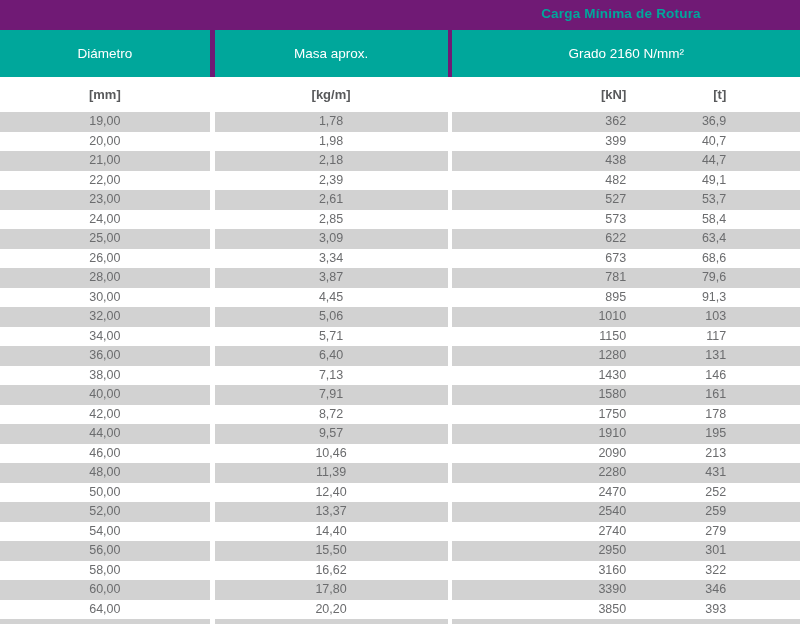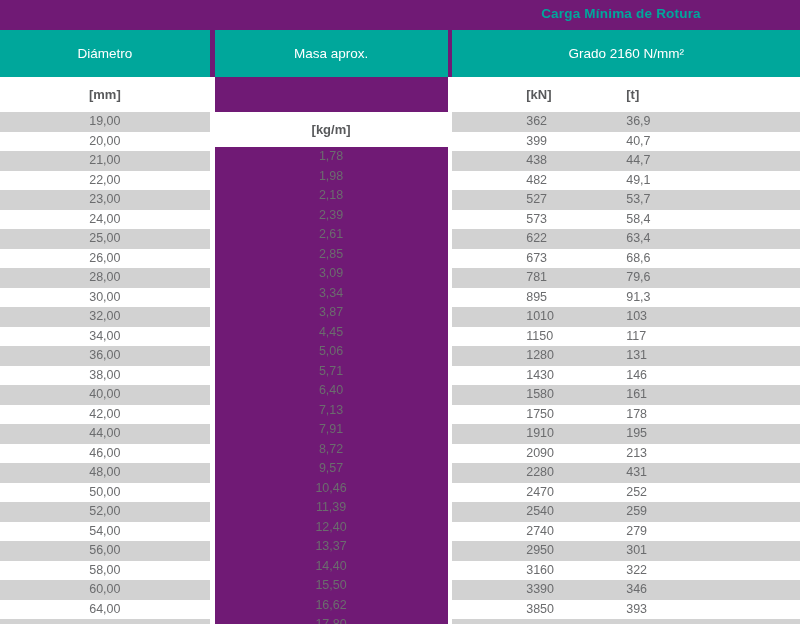--- a/index.html
+++ b/index.html
@@ -11,21 +11,21 @@
   #page {
     position: relative;
     width: 800px;
     height: 624px;
     background: #701a75;
     overflow: hidden;
   }
   
   .row-line { display: flex; width: 800px; }
   .c1 { width: 216px; }
-  .c2 { width: 240px; margin-top: 35px; }
+  .c2 { width: 240px; }
   .c3 { width: 358px; }
   .colgap { width: 5px; background: #ffffff; }
 
   
   .group-title {
     position: absolute;
     top: 6px;
     left: 442px;
     width: 358px;
     text-align: center;
@@ -53,21 +53,21 @@
     background: #ffffff;
     color: var(--unit-text, #58595B);
     font-weight: bold;
     font-size: 13px;
     display: flex;
     align-items: center;
     justify-content: center;
     height: 35px;
   }
   .subpair { display: flex; justify-content: center; }
-  .subcell { width: 100px; text-align: left; }
+  .subcell { width: 100px; text-align: right; }
 
   
   .tbody { position: absolute; top: 112px; left: 0; }
   .drow { display: flex; width: 800px; height: 19.5px; }
   .drow .cell {
     font-size: 12.5px;
     color: var(--row-text, #6B6C6E);
     line-height: 19.5px;
     text-align: center;
     background: #ffffff;

